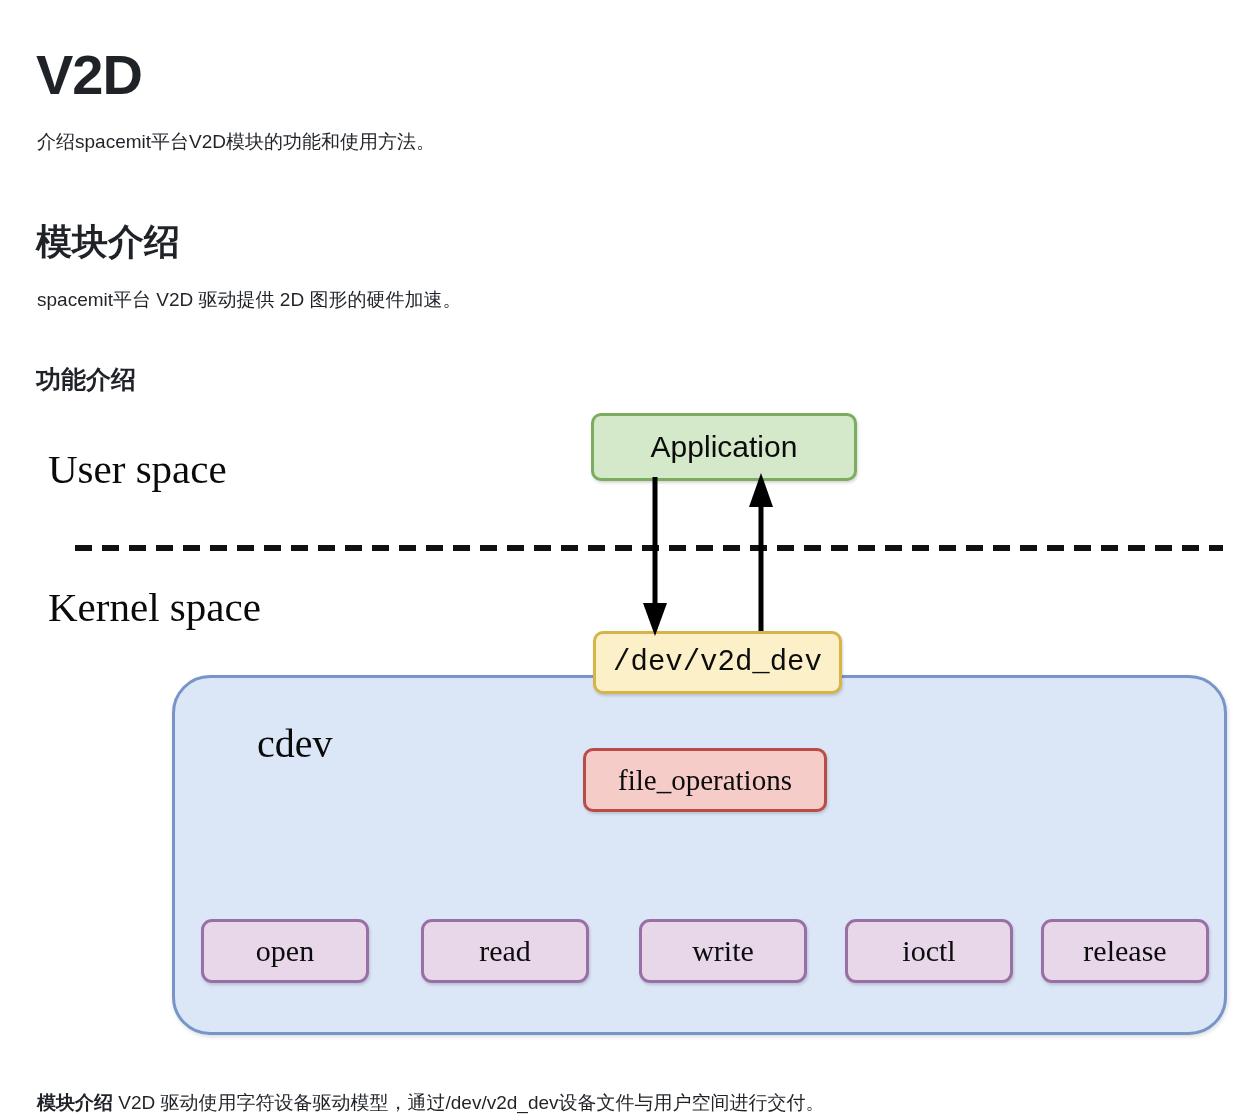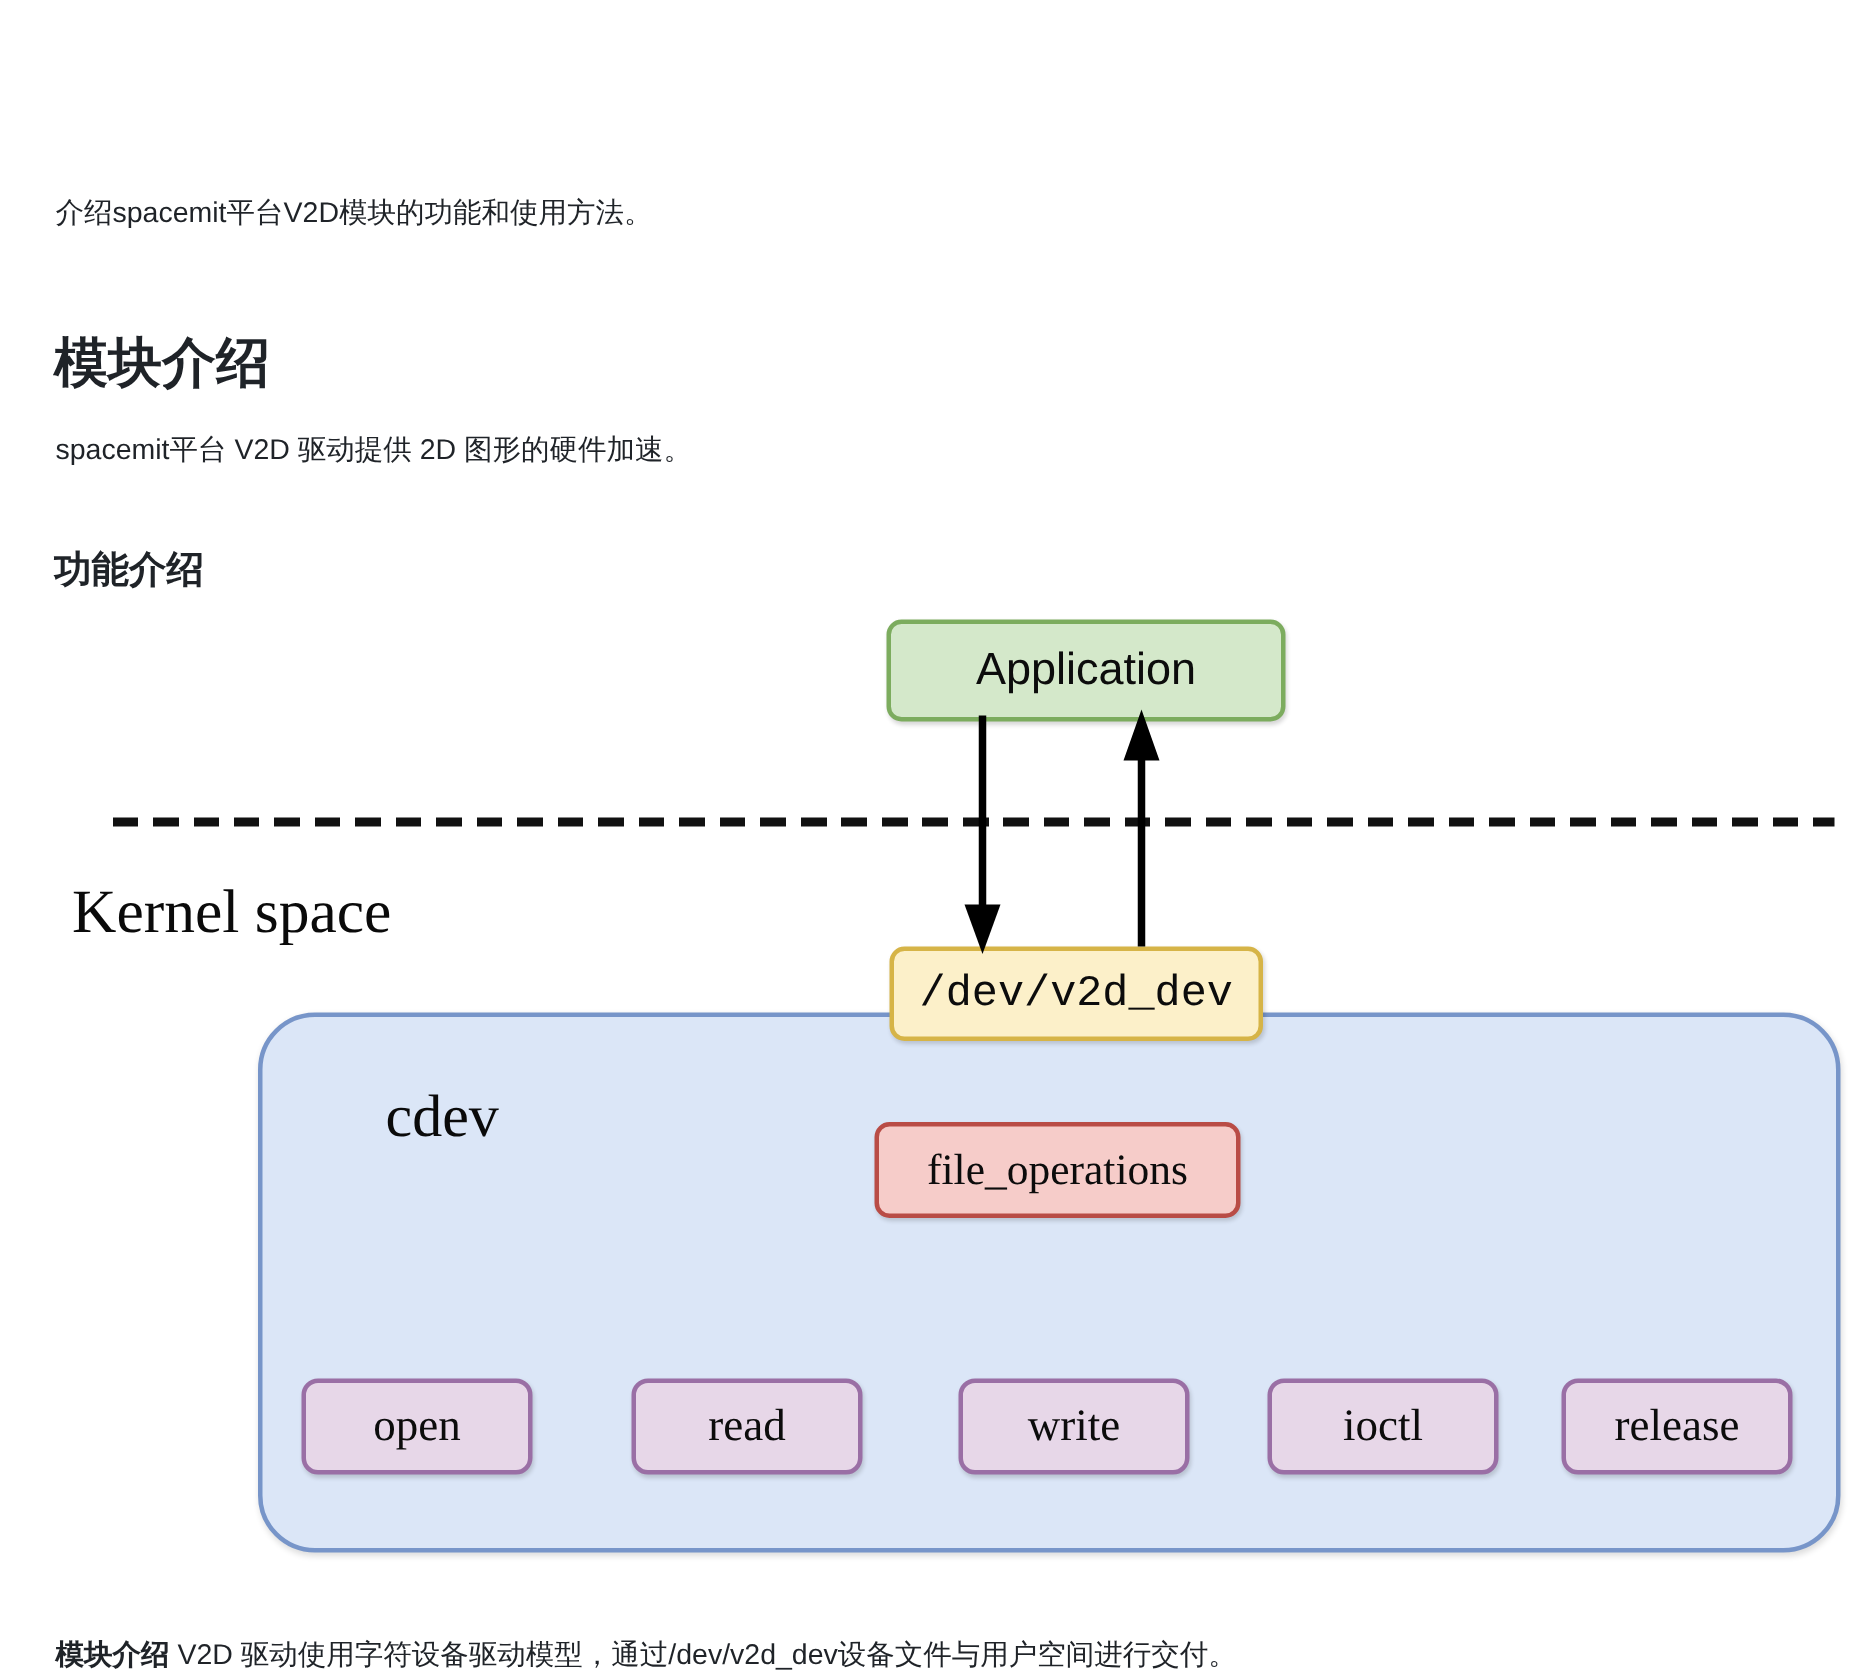--- a/index.html
+++ b/index.html
@@ -84,21 +84,21 @@
     position:absolute; left:172px; top:280px; width:1055px; height:360px;
     box-sizing:border-box;
     background:#dbe6f7; border:3px solid #7795c9;
     border-radius:38px;
     box-shadow:1px 2px 4px rgba(0,0,0,0.14);
     z-index:1;
   }
 
   .op-row { position:absolute; left:0; top:524px; width:1246px; height:64px; z-index:3; }
   .node-op {
-    top:0; width:154px; height:64px;
+    top:0; width:168px; height:64px;
     background:#e7d7e8; border-color:#9a6fa5;
     font-family:"Liberation Serif", serif; font-size:30px; color:#0c0c0c;
     border-radius:11px;
   }
   .op-0 { left:201px; }
   .op-1 { left:421px; }
   .op-2 { left:639px; }
   .op-3 { left:845px; }
   .op-4 { left:1041px; }
 
@@ -108,29 +108,31 @@
     position:absolute; left:37px; top:1071px;
     font-size:19px; color:#1f2328; white-space:nowrap;
   }
   .caption b { font-weight:700; }
 </style>
 </head>
 <body>
 
 <div class="page">
 
+  <h1 class="doc-title">V2D</h1>
   <p class="doc-sub">介绍spacemit平台V2D模块的功能和使用方法。</p>
 
   <h2 class="h2">模块介绍</h2>
   <p class="para">spacemit平台 V2D 驱动提供 2D 图形的硬件加速。</p>
 
   <h3 class="h3">功能介绍</h3>
 
   <div class="diagram">
 
+    <div class="serif-label lbl-user">User space</div>
     <div class="serif-label lbl-kernel">Kernel space</div>
 
     <div class="divider"></div>
 
     <div class="kernel-box"></div>
     <div class="serif-label lbl-cdev" style="z-index:2">cdev</div>
 
     <div class="node node-app">Application</div>
     <div class="node node-dev">/dev/v2d_dev</div>
     <div class="node node-fops">file_operations</div>

